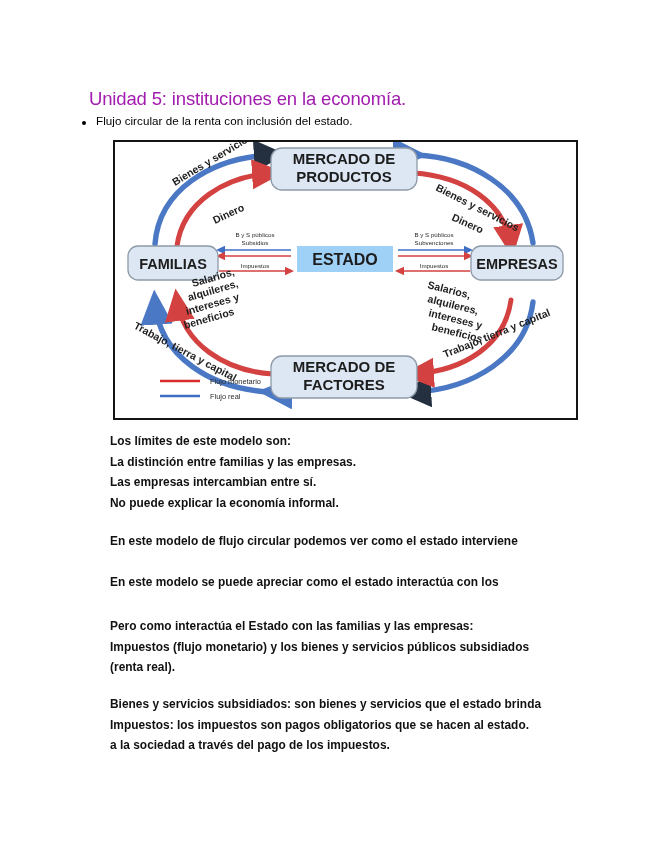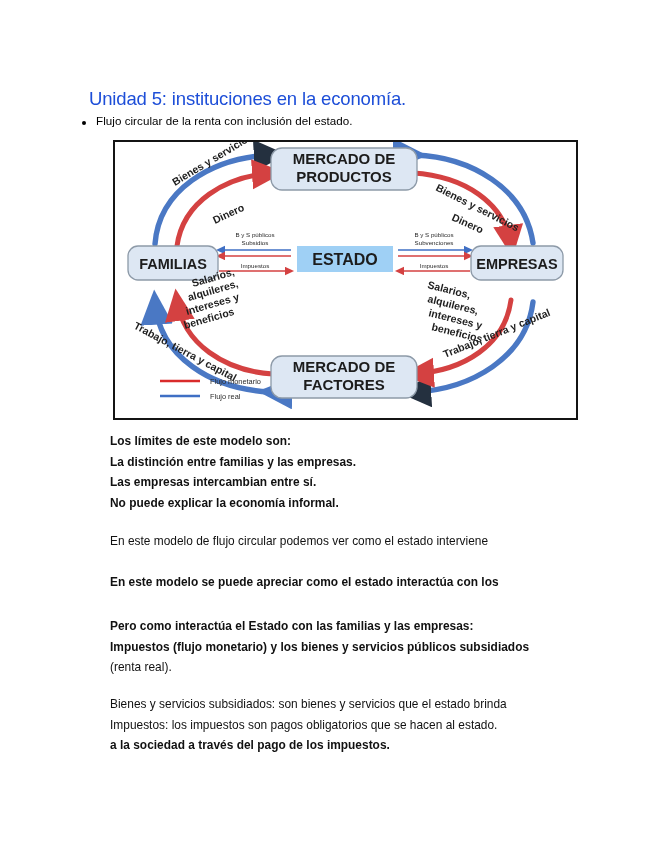--- a/index.html
+++ b/index.html
@@ -21,21 +21,21 @@
     inset: 0;
     background: #ffffff;
   }
   .doc-title {
     position: absolute;
     left: 89px;
     top: 76px;
     font-size: 18.5px;
     font-weight: 400;
     letter-spacing: -0.15px;
-    color: #1d4ed8;
+    color: #a21caf;
     white-space: nowrap;
   }
   .bullet-row {
     position: absolute;
     left: 82px;
     top: 114px;
     display: flex;
     align-items: flex-start;
     gap: 10px;
   }
@@ -72,21 +72,21 @@
     line-height: 20.6px;
     letter-spacing: 0.02px;
     color: #111;
   }
   .b1 { top: 431px; }
   .b2 { top: 531px; }
   .b3 { top: 572px; }
   .b4 { top: 616px; }
   .b5 { top: 694px; }
   .bold { font-weight: 700; }
-  .reg  { font-weight: 400; }
+  .reg  { font-weight: 700; }
   .ln { white-space: nowrap; display: block; }
 </style>
 </head>
 <body>
 
 <div class="page">
 
   <h1 class="doc-title">Unidad 5: instituciones en la economía.</h1>
 
   <div class="bullet-row">

